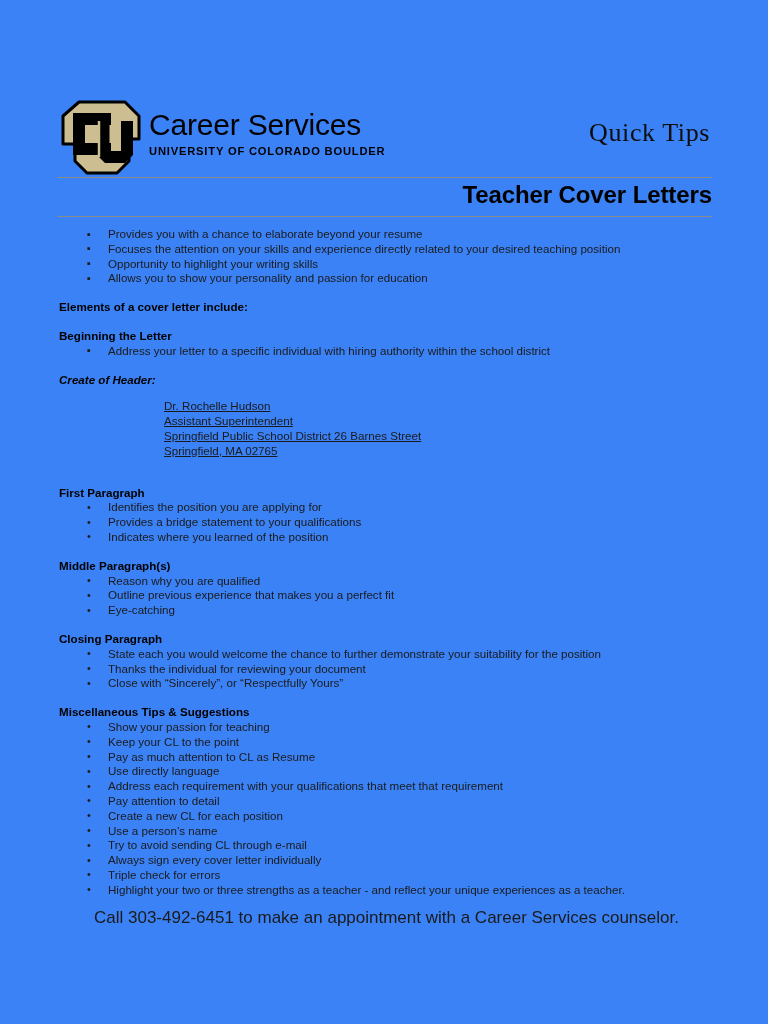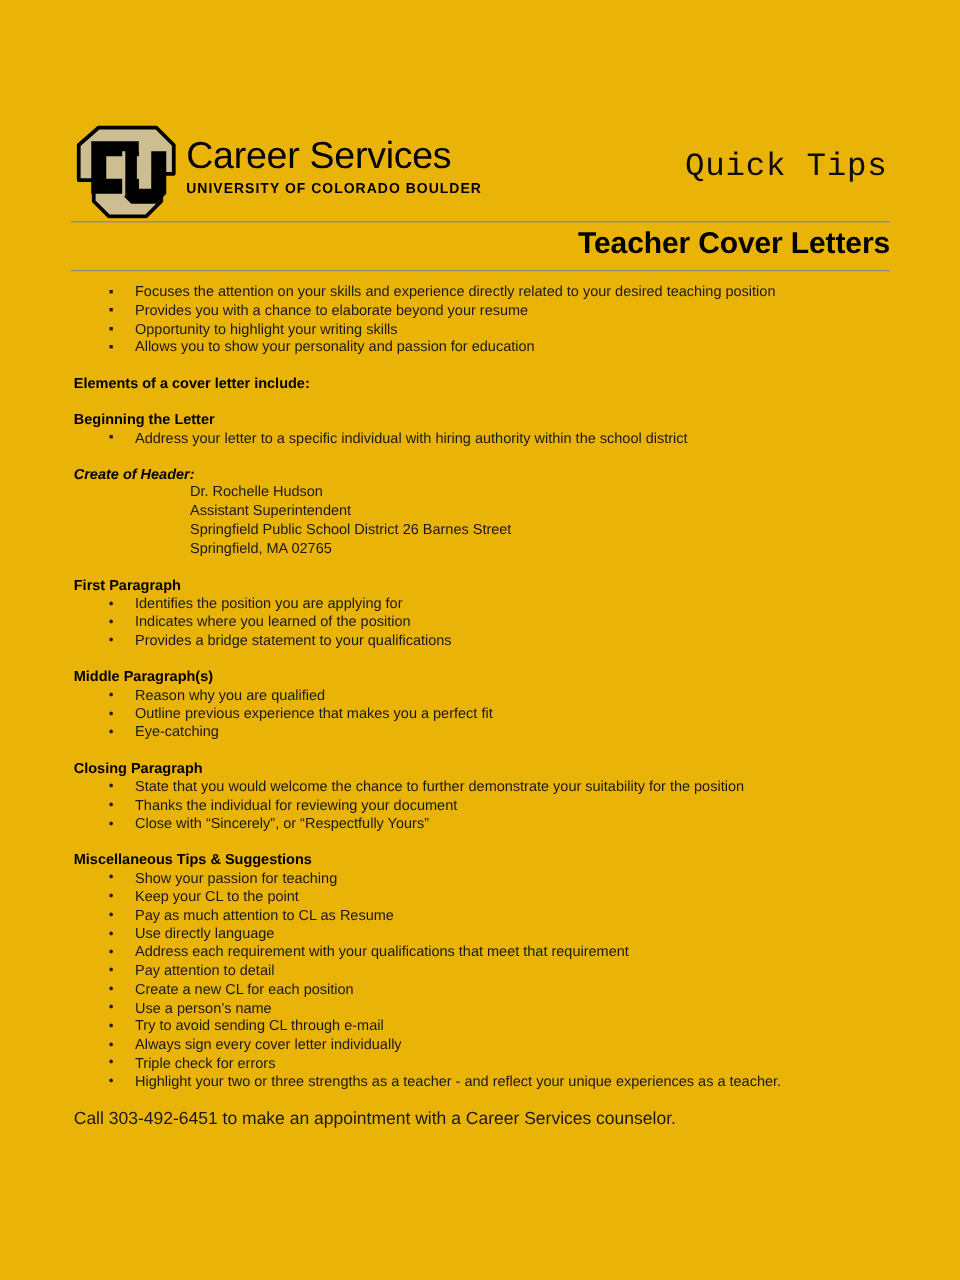--- a/index.html
+++ b/index.html
@@ -12,21 +12,21 @@
     height: 1024px;
     position: relative;
     font-family: "Liberation Sans", sans-serif;
     color: #000000;
     overflow: hidden;
   }
 
   .page {
     position: absolute;
     inset: 0;
-    background: #eab308;
+    background: #3b82f6;
   }
 
   
   .header {
     position: absolute;
     left: 57px;
     top: 96px;
     width: 655px;
     height: 80px;
   }
@@ -64,21 +64,21 @@
     color: #000;
     white-space: nowrap;
     transform: scaleX(0.97);
     transform-origin: left center;
   }
 
   .quick-tips {
     position: absolute;
     right: 2px;
     top: 22px;
-    font-family: Liberation Mono, monospace;
+    font-family: Liberation Serif, serif;
     font-size: 26px;
     font-weight: 400;
     letter-spacing: 0.6px;
     color: #0d0d0d;
     white-space: nowrap;
   }
 
   
   .rule {
     position: absolute;
@@ -149,35 +149,37 @@
     font-size: 11px;
     top: -0.5px;
   }
   ul.round > li::before {
     content: "\2022";
     font-size: 11px;
     top: -0.5px;
   }
 
   .addr-block {
-    margin: 0;
+    margin: 12px;
     padding-left: 93px;
+    text-decoration: underline;
   }
   .addr-block div {
     line-height: 14.8px;
     font-size: 11.6px;
     color: #1a1a1a;
   }
   .gap-md { height: 14px; }
   .gap-lg { height: 15px; }
 
   .closing-line {
-    font-size: 14px;
-    line-height: 14.8px;
-    color: #1a1a1a;
+    font-size: 17px;
+    line-height: 14.8px;
+    color: #1a1a1a;
+    margin-left: 35px;
   }
 </style>
 </head>
 <body>
 
 <div class="page">
 
   <div class="header">
 
     <div class="logo-wrap">
@@ -202,22 +204,22 @@
     <div class="quick-tips">Quick Tips</div>
   </div>
 
   <div class="rule rule-top"></div>
   <div class="doc-title">Teacher Cover Letters</div>
   <div class="rule rule-bottom"></div>
 
   <div class="body">
 
     <ul class="bullets square">
+      <li>Provides you with a chance to elaborate beyond your resume</li>
       <li>Focuses the attention on your skills and experience directly related to your desired teaching position</li>
-      <li>Provides you with a chance to elaborate beyond your resume</li>
       <li>Opportunity to highlight your writing skills</li>
       <li>Allows you to show your personality and passion for education</li>
     </ul>
 
     <div class="gap-md"></div>
     <div class="sec-head">Elements of a cover letter include:</div>
 
     <div class="gap-md"></div>
     <div class="sec-head">Beginning the Letter</div>
     <ul class="bullets square">
@@ -230,36 +232,36 @@
       <div>Dr. Rochelle Hudson</div>
       <div>Assistant Superintendent</div>
       <div>Springfield Public School District 26 Barnes Street</div>
       <div>Springfield, MA 02765</div>
     </div>
 
     <div class="gap-lg"></div>
     <div class="sec-head">First Paragraph</div>
     <ul class="bullets round">
       <li>Identifies the position you are applying for</li>
+      <li>Provides a bridge statement to your qualifications</li>
       <li>Indicates where you learned of the position</li>
-      <li>Provides a bridge statement to your qualifications</li>
     </ul>
 
     <div class="gap-md"></div>
     <div class="sec-head">Middle Paragraph(s)</div>
     <ul class="bullets round">
       <li>Reason why you are qualified</li>
       <li>Outline previous experience that makes you a perfect fit</li>
       <li>Eye-catching</li>
     </ul>
 
     <div class="gap-md"></div>
     <div class="sec-head">Closing Paragraph</div>
     <ul class="bullets round">
-      <li>State that you would welcome the chance to further demonstrate your suitability for the position</li>
+      <li>State each you would welcome the chance to further demonstrate your suitability for the position</li>
       <li>Thanks the individual for reviewing your document</li>
       <li>Close with “Sincerely”, or “Respectfully Yours”</li>
     </ul>
 
     <div class="gap-md"></div>
     <div class="sec-head">Miscellaneous Tips &amp; Suggestions</div>
     <ul class="bullets round">
       <li>Show your passion for teaching</li>
       <li>Keep your CL to the point</li>
       <li>Pay as much attention to CL as Resume</li>

